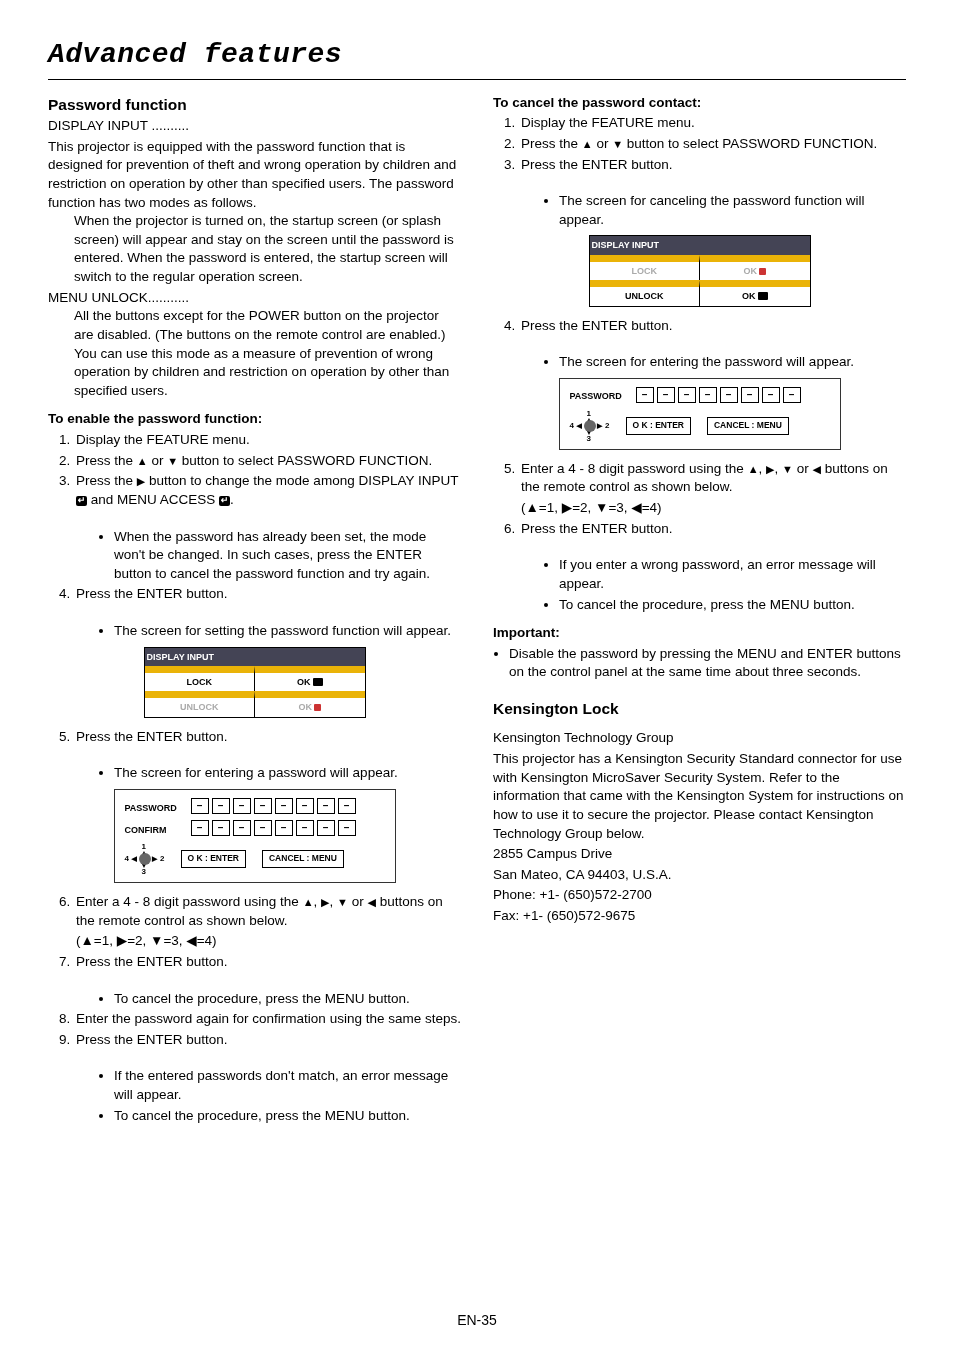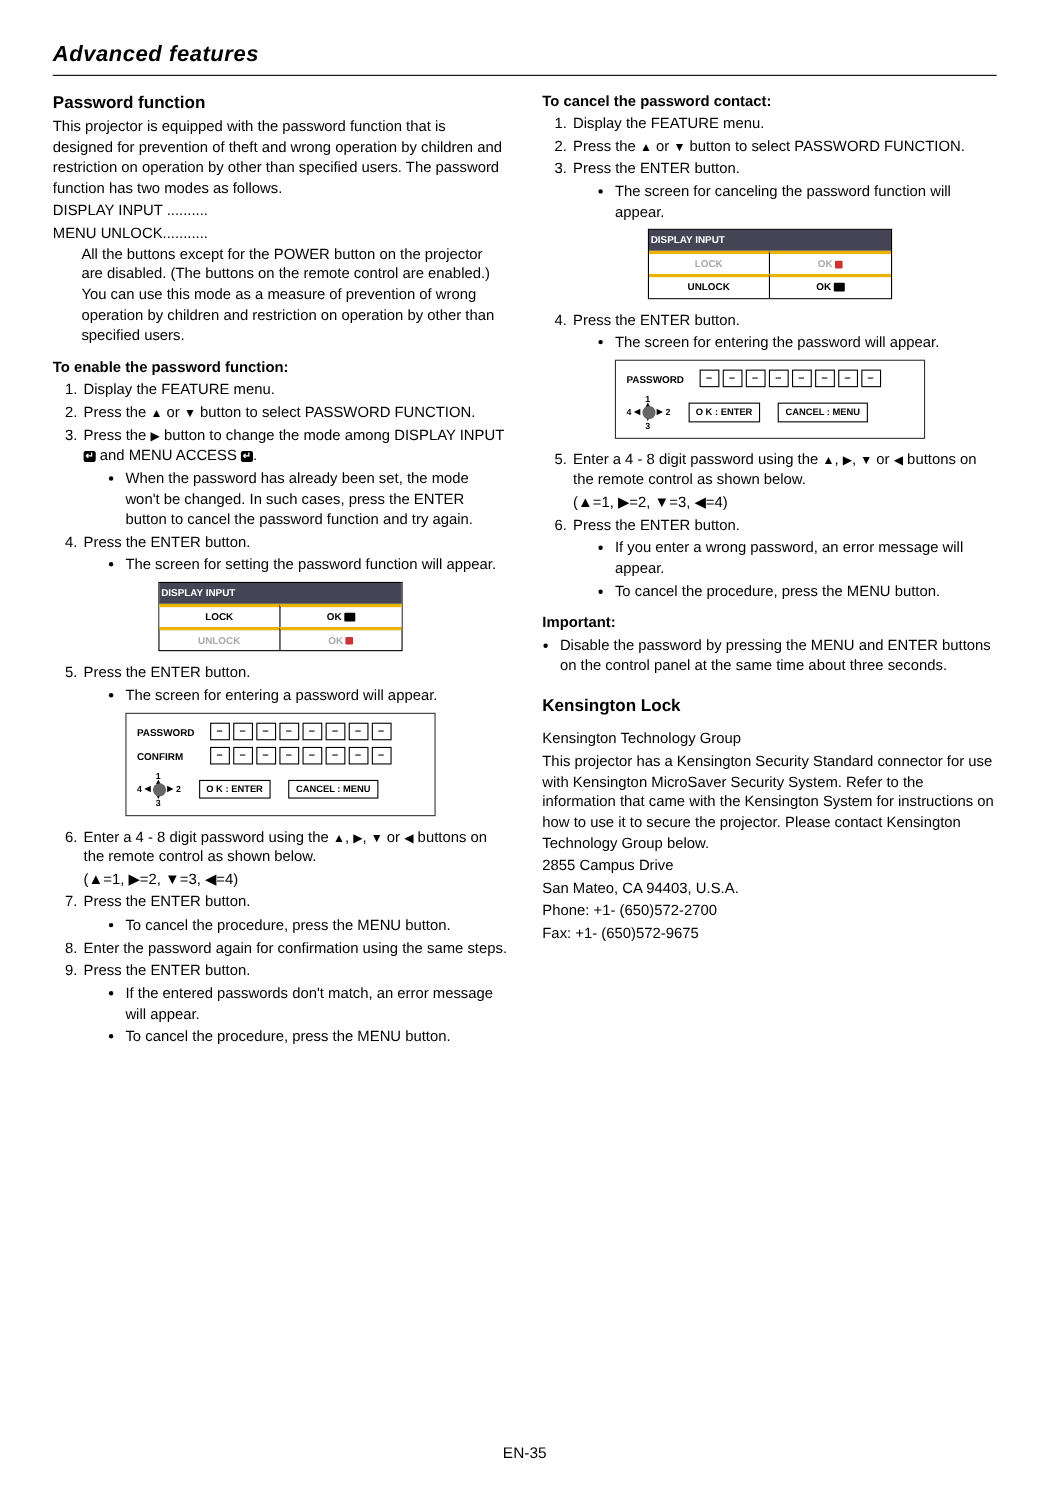--- a/index.html
+++ b/index.html
@@ -11,42 +11,43 @@
     color: #000;
     background: #fff;
     width: 954px;
     height: 1350px;
     box-sizing: border-box;
     padding: 36px 48px 20px 48px;
     position: relative;
   }
   .title-wrap { border-bottom: 1.5px solid #000; margin-bottom: 10px; }
   .page-title {
-    font-size: 20px;
+    font-size: 28px;
     font-weight: bold;
     font-style: italic;
     margin: 0 0 4px 0;
     letter-spacing: .5px;
+    font-family: Liberation Mono, monospace;
   }
   .columns {
     display: flex;
     gap: 32px;
   }
   .col { flex: 1 1 0; min-width: 0; }
   h2.section {
     font-size: 15.5px;
     font-weight: bold;
     margin: 4px 0 2px 0;
   }
   h3.sub { font-size: 13.5px; font-weight: bold; margin: 10px 0 2px 0; }
   p { margin: 0 0 2px 0; }
   .def { padding-left: 26px; }
   ol { margin: 2px 0 4px 0; padding-left: 26px; }
   ol > li { margin-bottom: 2px; padding-left: 2px; }
-  ul.bul { list-style: disc; margin: 2px 0 2px 0; padding-left: 38px; }
+  ul.bul { list-style: disc; margin: 18px 0 2px 0; padding-left: 38px; }
   ul.bul > li { margin-bottom: 2px; }
   .tri { display:inline-block; font-size: 11px; vertical-align: 0px; }
   .enter-box {
     display: inline-block;
     background: #000; color:#fff;
     border-radius: 2px;
     font-size: 9px;
     width: 11px; height: 10px;
     text-align: center;
     line-height: 9px;
@@ -57,21 +58,21 @@
   .menu-fig { margin: 6px auto 10px auto; }
   .menu-box {
     border: 1px solid #000;
     width: 220px;
     margin: 0 auto;
     font-size: 9px;
     font-weight: bold;
   }
   .menu-hdr { background:#445; color:#fff; padding: 3px 2px; font-size: 9px; }
   .menu-row { display:flex; }
-  .menu-row > div { flex:1; text-align:center; padding:3px 4px; border-top:3px solid #eab308; }
+  .menu-row > div { flex:1; text-align:center; padding:3px 4px; border-top:7px solid #eab308; }
   .menu-row > div + div { border-left:1px solid #000; }
   .menu-row.sel > div { background:#fff; }
   .menu-row.dim > div { color:#aaa; }
   .ok-dot { display:inline-block; width:7px; height:7px; background:#c33; border-radius:1px; vertical-align:-1px; margin-left:2px; }
   .ok-ent { display:inline-block; width:10px; height:8px; background:#000; border-radius:1px; vertical-align:-1px; margin-left:2px; }
 
   .pw-fig {
     border: 1.5px solid #333;
     width: 260px;
     margin: 6px auto 10px auto;
@@ -108,26 +109,27 @@
 <body>
 
 <div class="title-wrap">
   <h1 class="page-title">Advanced features</h1>
 </div>
 
 <div class="columns">
 
   <div class="col">
     <h2 class="section">Password function</h2>
-    <p>This projector is equipped with the password function that is designed for prevention of theft and wrong operation by children and restriction on operation by other than specified users. The password function has two modes as follows.</p>
-
     <p>
       <span>DISPLAY INPUT ..........</span>
       <span> </span>
     </p>
+
+    <p>This projector is equipped with the password function that is designed for prevention of theft and wrong operation by children and restriction on operation by other than specified users. The password function has two modes as follows.</p>
+    <p class="def" style="margin-top:-2px">When the projector is turned on, the startup screen (or splash screen) will appear and stay on the screen until the password is entered. When the password is entered, the startup screen will switch to the regular operation screen.</p>
 
     <p>
       <span>MENU UNLOCK...........</span>
     </p>
     <p class="def" style="margin-top:-2px">All the buttons except for the POWER button on the projector are disabled. (The buttons on the remote control are enabled.) You can use this mode as a measure of prevention of wrong operation by children and restriction on operation by other than specified users.</p>
 
     <h3 class="sub">To enable the password function:</h3>
 
     <ol>
       <li>Display the FEATURE menu.</li>

